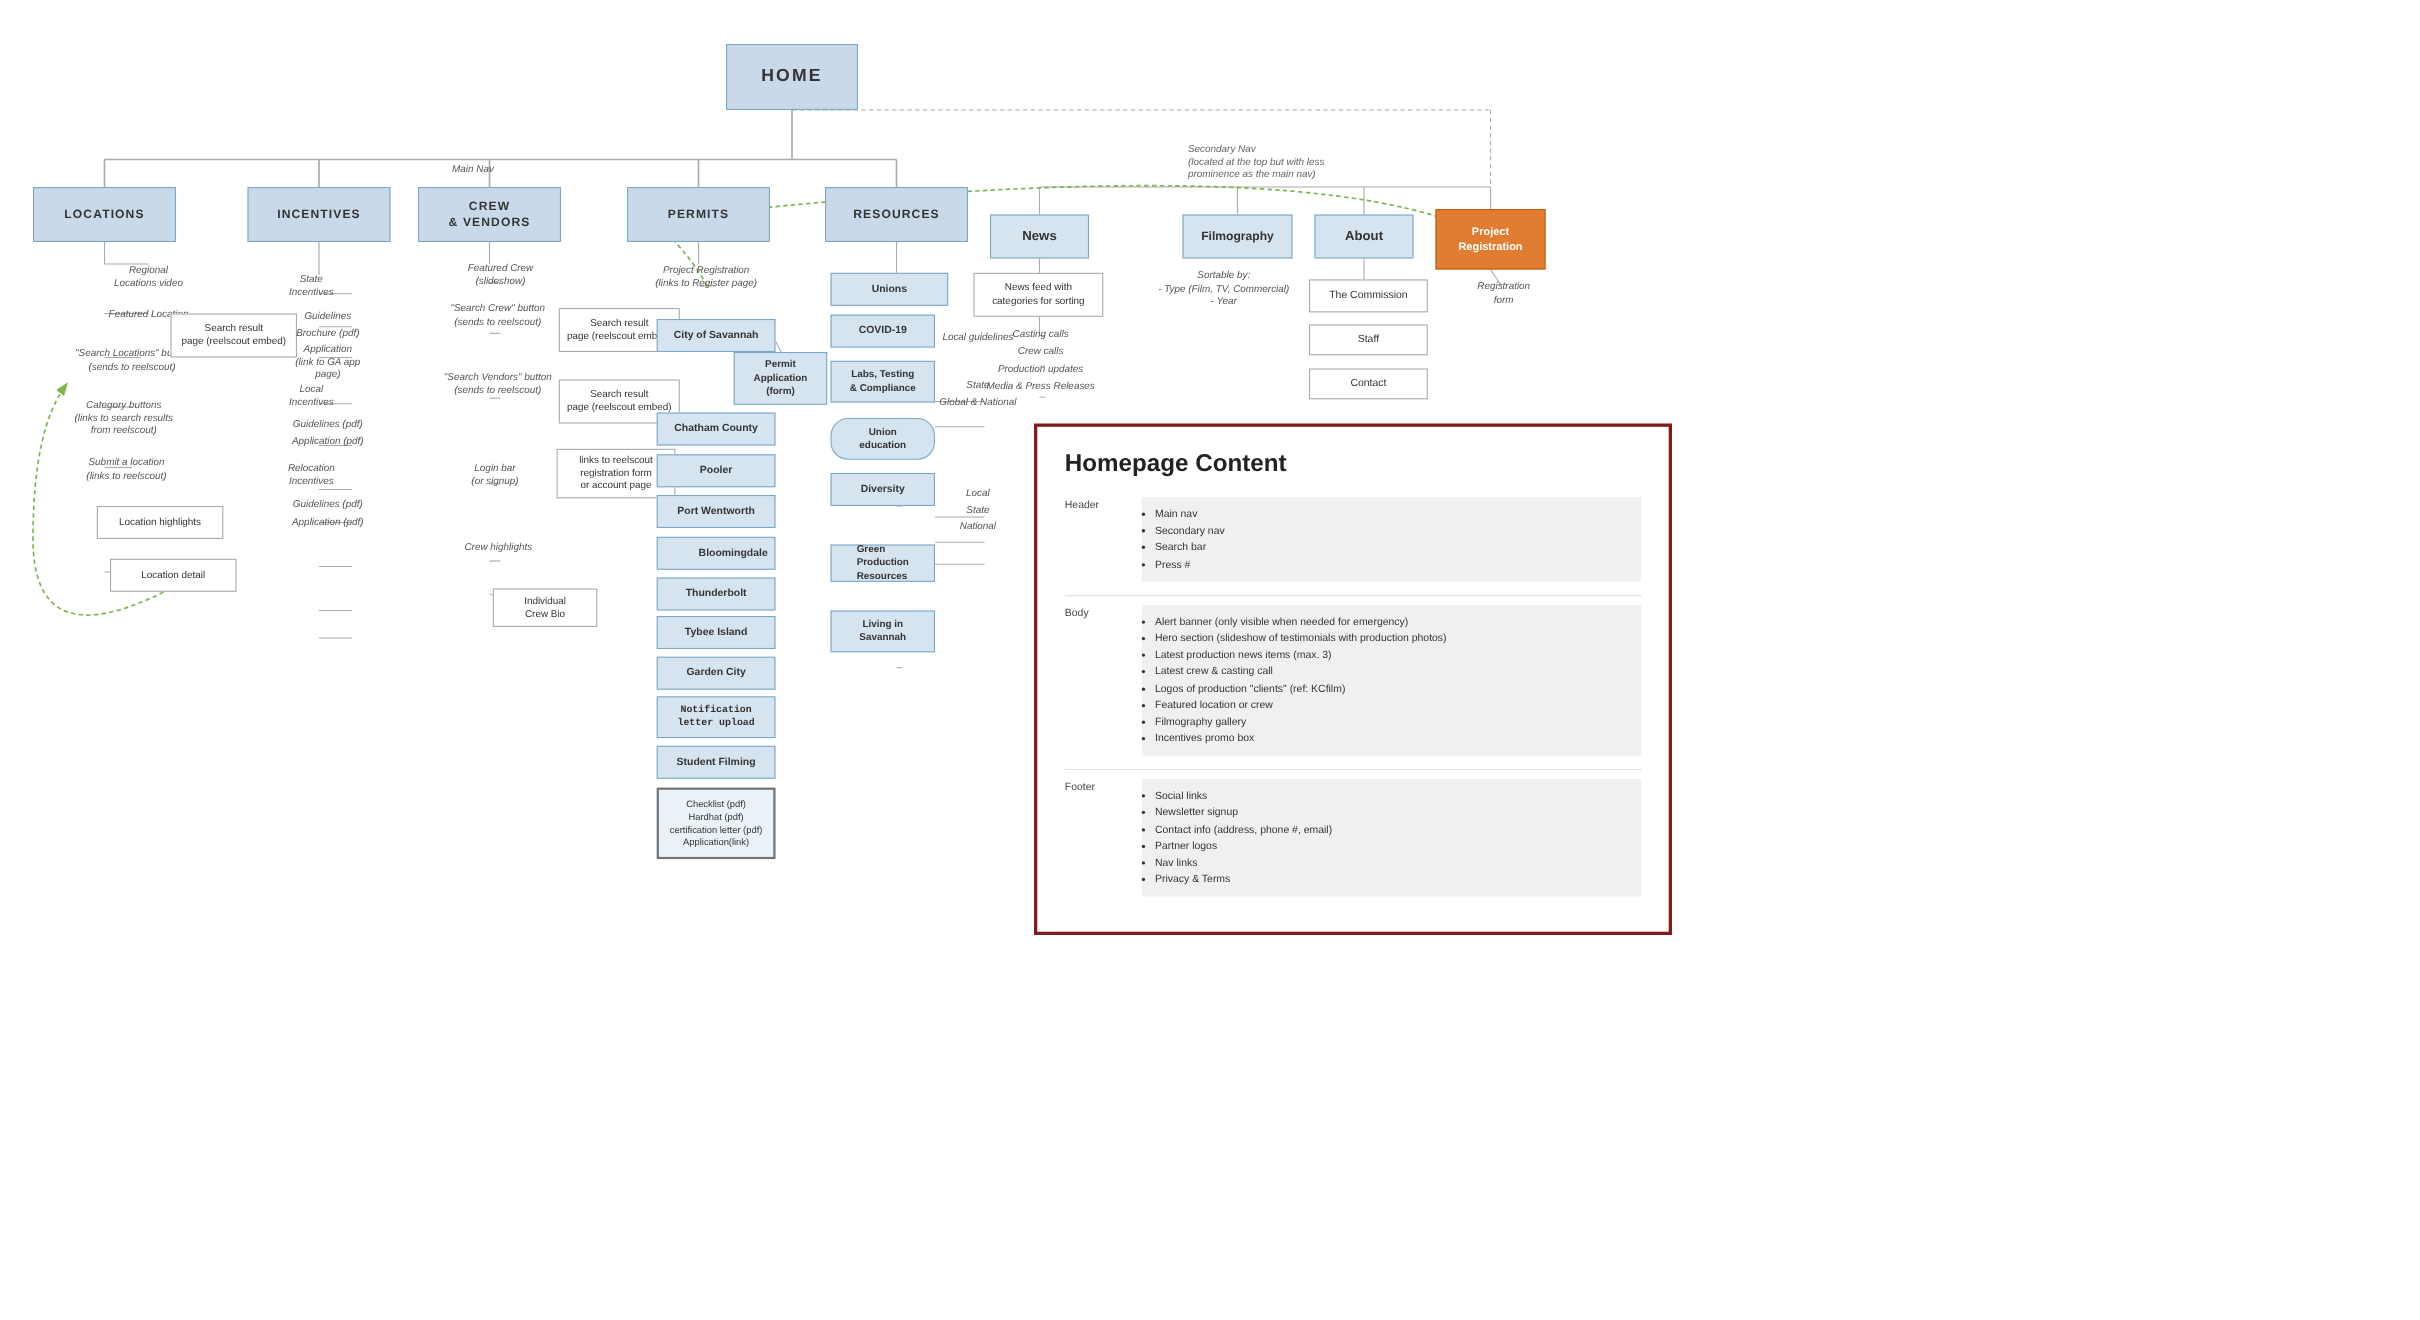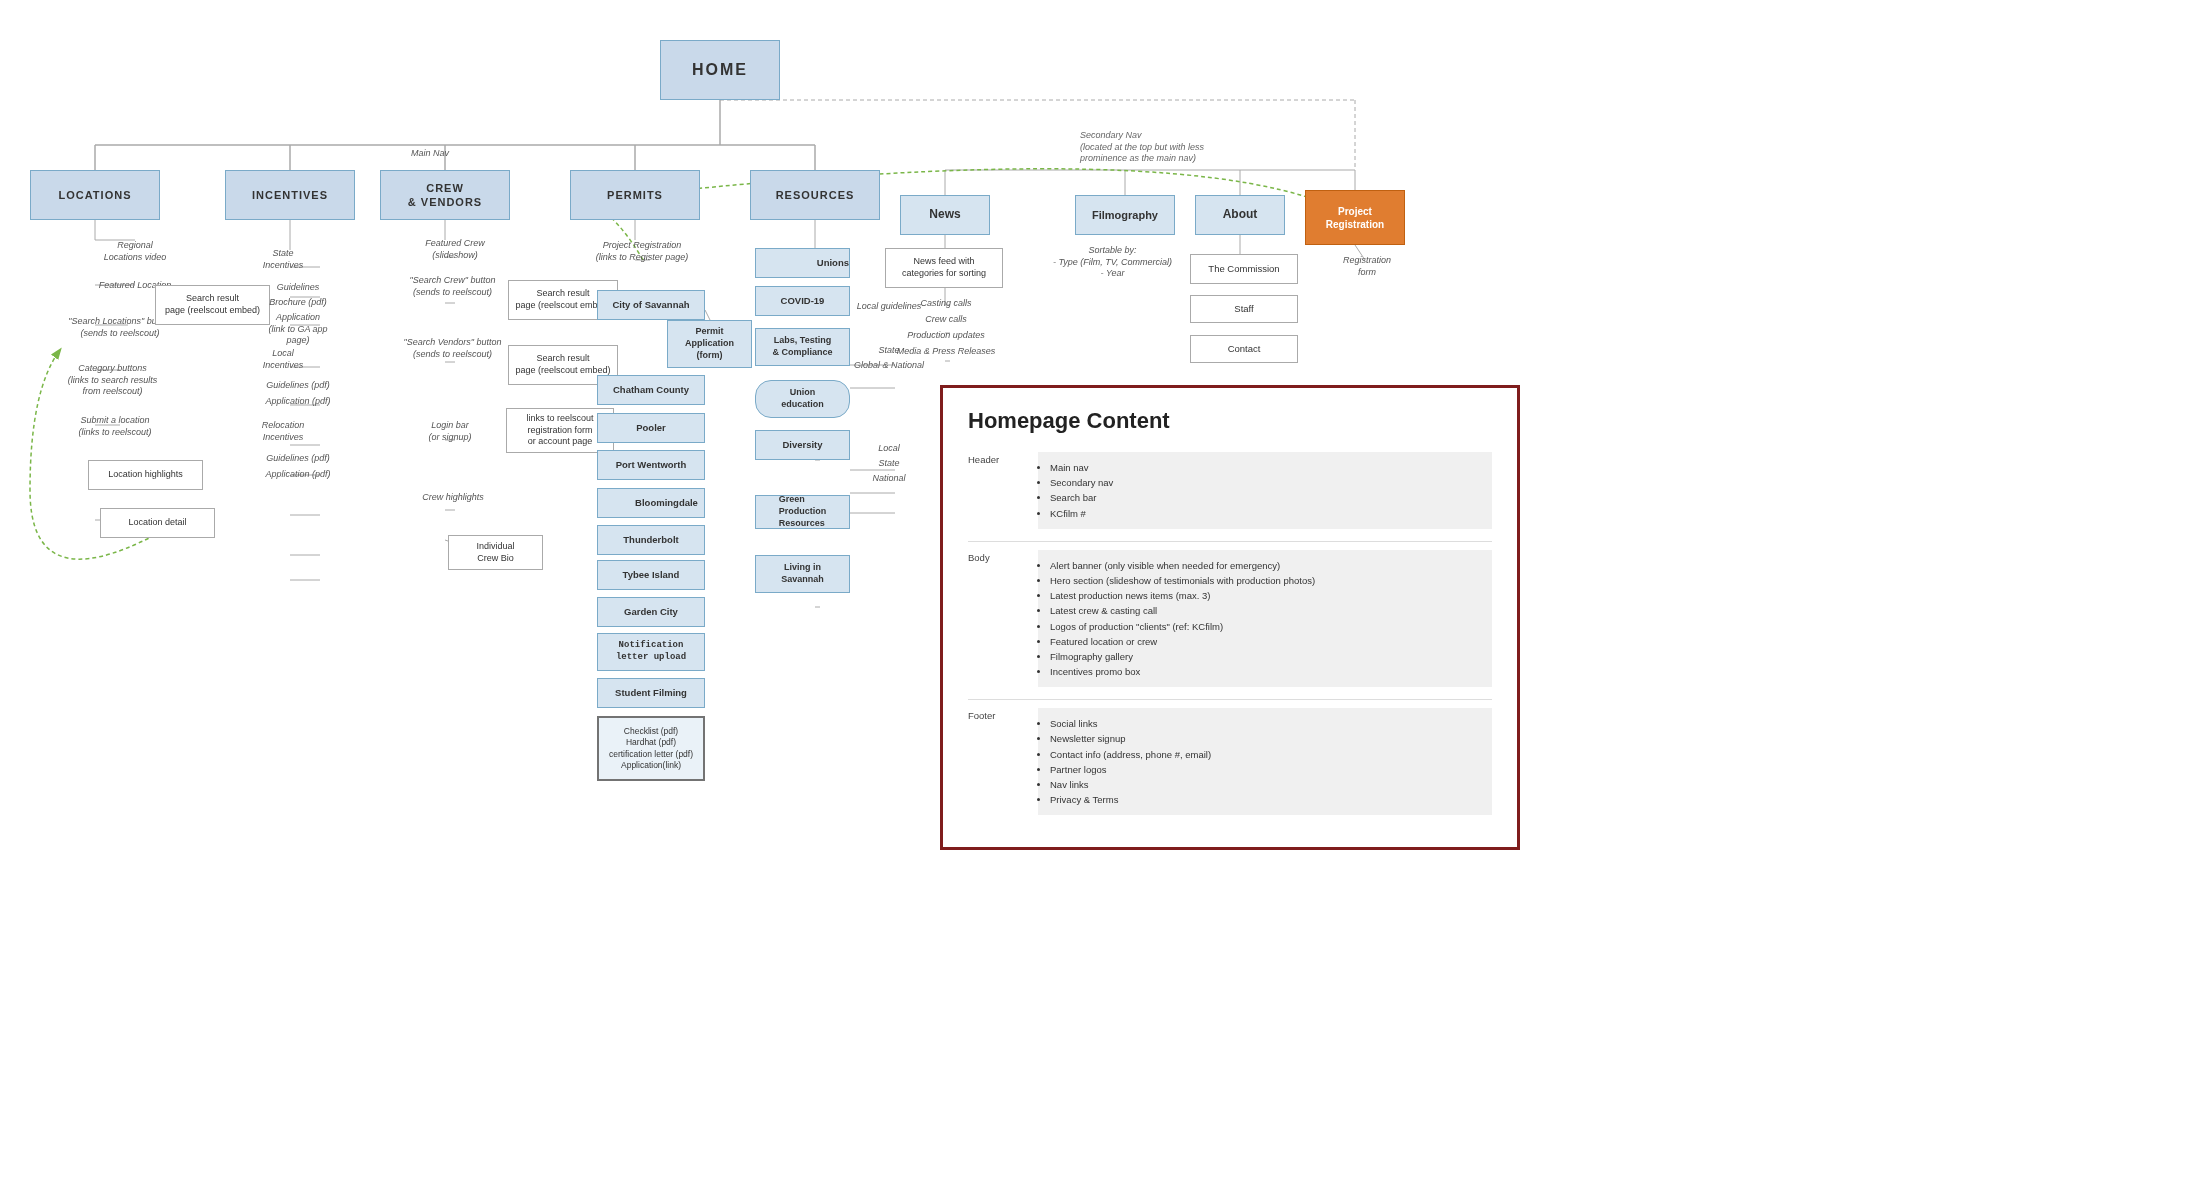--- a/index.html
+++ b/index.html
@@ -359,21 +359,21 @@
   <div class="node node-secondary" style="left:597px; top:633px; width:108px; height:38px; font-size:9px; display:flex; align-items:center; justify-content:center; text-align:center;font-family:Liberation Mono, monospace;">
     <span>Notification<br>letter upload</span>
   </div>
   <div class="node node-secondary" style="left:597px; top:678px; width:108px; height:30px; font-size:9.5px; display:flex; align-items:center; justify-content:center;">
     <span>Student Filming</span>
   </div>
   <div class="node node-light" style="left:597px; top:716px; width:108px; height:65px; font-size:8.5px; padding:4px; text-align:center; display:flex; align-items:center; justify-content:center;">
     <span>Checklist (pdf)<br>Hardhat (pdf)<br>certification letter (pdf)<br>Application(link)</span>
   </div>
 
-  <div class="node node-secondary" style="left:755px; top:248px; width:95px; height:30px; font-size:9.5px; display:flex; align-items:center; justify-content:flex-end;">
+  <div class="node node-secondary" style="left:755px; top:248px; width:107px; height:30px; font-size:9.5px; display:flex; align-items:center; justify-content:center;">
     <span>Unions</span>
   </div>
   <div class="node node-secondary" style="left:755px; top:286px; width:95px; height:30px; font-size:9.5px; display:flex; align-items:center; justify-content:center;">
     <span>COVID-19</span>
   </div>
   <div class="note-text" style="left:844px; top:301px; width:90px;">Local guidelines</div>
   <div class="node node-secondary" style="left:755px; top:328px; width:95px; height:38px; font-size:9px; display:flex; align-items:center; justify-content:center; text-align:center;">
     <span>Labs, Testing<br>&amp; Compliance</span>
   </div>
   <div class="note-text" style="left:844px; top:345px; width:90px;">State</div>
@@ -419,21 +419,21 @@
   <div class="homepage-panel">
     <h2>Homepage Content</h2>
 
     <div class="hp-row">
       <div class="hp-label">Header</div>
       <div class="hp-box">
         <ul class="hp-content">
           <li>Main nav</li>
           <li>Secondary nav</li>
           <li>Search bar</li>
-          <li>KCfilm #</li>
+          <li>Press #</li>
         </ul>
       </div>
     </div>
 
     <div class="section-divider"></div>
 
     <div class="hp-row">
       <div class="hp-label">Body</div>
       <div class="hp-box">
         <ul class="hp-content">

